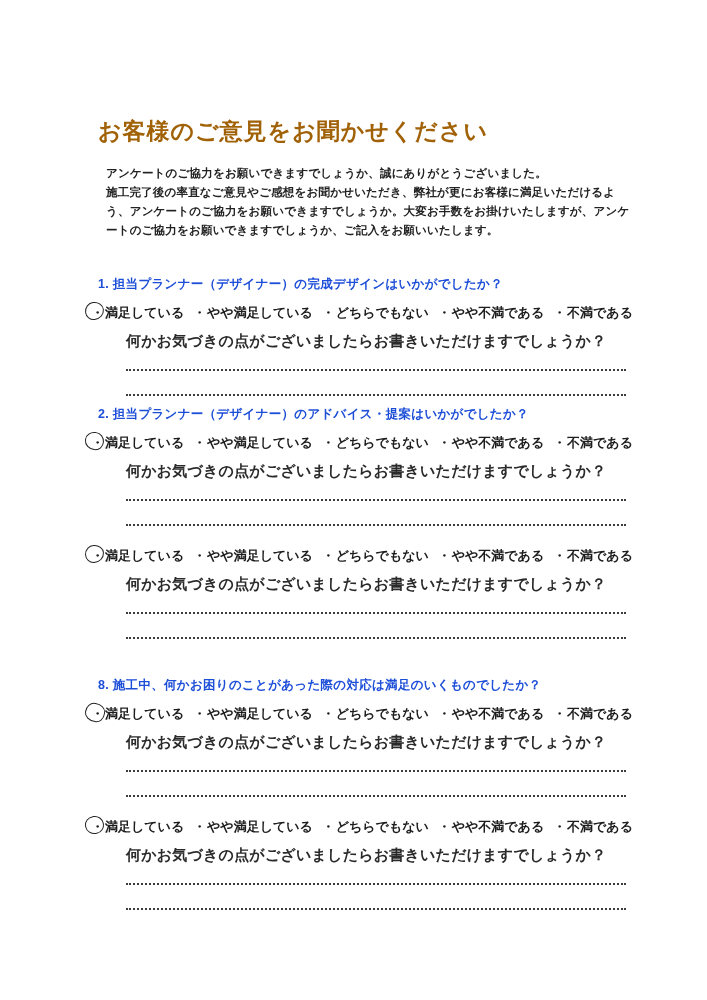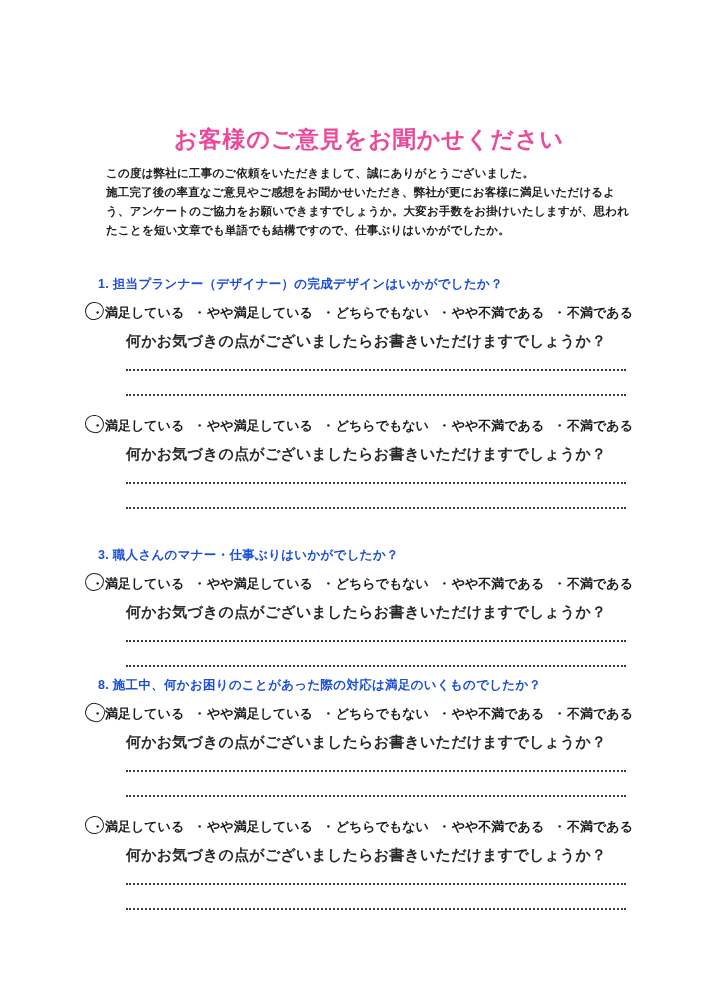--- a/index.html
+++ b/index.html
@@ -11,30 +11,30 @@
     position: relative;
     width: 707px;
     height: 1000px;
     background: #ffffff;
     font-family: "Liberation Sans", "DejaVu Sans", sans-serif;
     color: #1f1f1f;
     overflow: hidden;
   }
   .doc-title {
     position: absolute;
-    top: 124px;
+    top: 116px;
     left: 98px;
     width: 542px;
     margin: 0;
-    text-align: center;
+    text-align: left;
     font-family: "Liberation Serif", "DejaVu Serif", serif;
     font-size: 23px;
     font-weight: bold;
     letter-spacing: 1px;
-    color: #ec4899;
+    color: #a16207;
   }
   .intro {
     position: absolute;
     top: 164px;
     left: 106px;
     width: 532px;
     font-size: 11.5px;
     font-weight: bold;
     line-height: 19px;
     letter-spacing: 0.2px;
@@ -111,22 +111,22 @@
   .answer-line.second { margin-top: 23px; }
 </style>
 </head>
 <body>
 
 <div class="page">
 
   <h1 class="doc-title">お客様のご意見をお聞かせください</h1>
 
   <div class="intro">
-    <p>この度は弊社に工事のご依頼をいただきまして、誠にありがとうございました。</p>
-    <p>施工完了後の率直なご意見やご感想をお聞かせいただき、弊社が更にお客様に満足いただけるよう、アンケートのご協力をお願いできますでしょうか。大変お手数をお掛けいたしますが、思われたことを短い文章でも単語でも結構ですので、仕事ぶりはいかがでしたか。</p>
+    <p>アンケートのご協力をお願いできますでしょうか、誠にありがとうございました。</p>
+    <p>施工完了後の率直なご意見やご感想をお聞かせいただき、弊社が更にお客様に満足いただけるよう、アンケートのご協力をお願いできますでしょうか。大変お手数をお掛けいたしますが、アンケートのご協力をお願いできますでしょうか、ご記入をお願いいたします。</p>
   </div>
 
   <div class="questions">
 
     <section class="question">
       <div class="q-title">1. 担当プランナー（デザイナー）の完成デザインはいかがでしたか？</div>
       <div class="q-options">
         <span class="option selected">
             <span class="sel-circle"></span>
             <span class="bullet">・</span>
@@ -148,50 +148,50 @@
             <span class="bullet">・</span>
             <span>不満である</span>
           </span>
       </div>
       <div class="q-sub">何かお気づきの点がございましたらお書きいただけますでしょうか？</div>
       <div class="answer-line"></div>
       <div class="answer-line second"></div>
     </section>
 
     <section class="question">
-      <div class="q-options">
-        <span class="option selected">
-            <span class="sel-circle"></span>
-            <span class="bullet">・</span>
-            <span>満足している</span>
-          </span>
-        <span class="option">
-            <span class="bullet">・</span>
-            <span>やや満足している</span>
-          </span>
-        <span class="option">
-            <span class="bullet">・</span>
-            <span>どちらでもない</span>
-          </span>
-        <span class="option">
-            <span class="bullet">・</span>
-            <span>やや不満である</span>
-          </span>
-        <span class="option">
-            <span class="bullet">・</span>
-            <span>不満である</span>
-          </span>
-      </div>
-      <div class="q-sub">何かお気づきの点がございましたらお書きいただけますでしょうか？</div>
-      <div class="answer-line"></div>
-      <div class="answer-line second"></div>
-    </section>
-
-    <section class="question">
-      <div class="q-title">3. 職人さんのマナー・仕事ぶりはいかがでしたか？</div>
+      <div class="q-title">2. 担当プランナー（デザイナー）のアドバイス・提案はいかがでしたか？</div>
+      <div class="q-options">
+        <span class="option selected">
+            <span class="sel-circle"></span>
+            <span class="bullet">・</span>
+            <span>満足している</span>
+          </span>
+        <span class="option">
+            <span class="bullet">・</span>
+            <span>やや満足している</span>
+          </span>
+        <span class="option">
+            <span class="bullet">・</span>
+            <span>どちらでもない</span>
+          </span>
+        <span class="option">
+            <span class="bullet">・</span>
+            <span>やや不満である</span>
+          </span>
+        <span class="option">
+            <span class="bullet">・</span>
+            <span>不満である</span>
+          </span>
+      </div>
+      <div class="q-sub">何かお気づきの点がございましたらお書きいただけますでしょうか？</div>
+      <div class="answer-line"></div>
+      <div class="answer-line second"></div>
+    </section>
+
+    <section class="question">
       <div class="q-options">
         <span class="option selected">
             <span class="sel-circle"></span>
             <span class="bullet">・</span>
             <span>満足している</span>
           </span>
         <span class="option">
             <span class="bullet">・</span>
             <span>やや満足している</span>
           </span>

